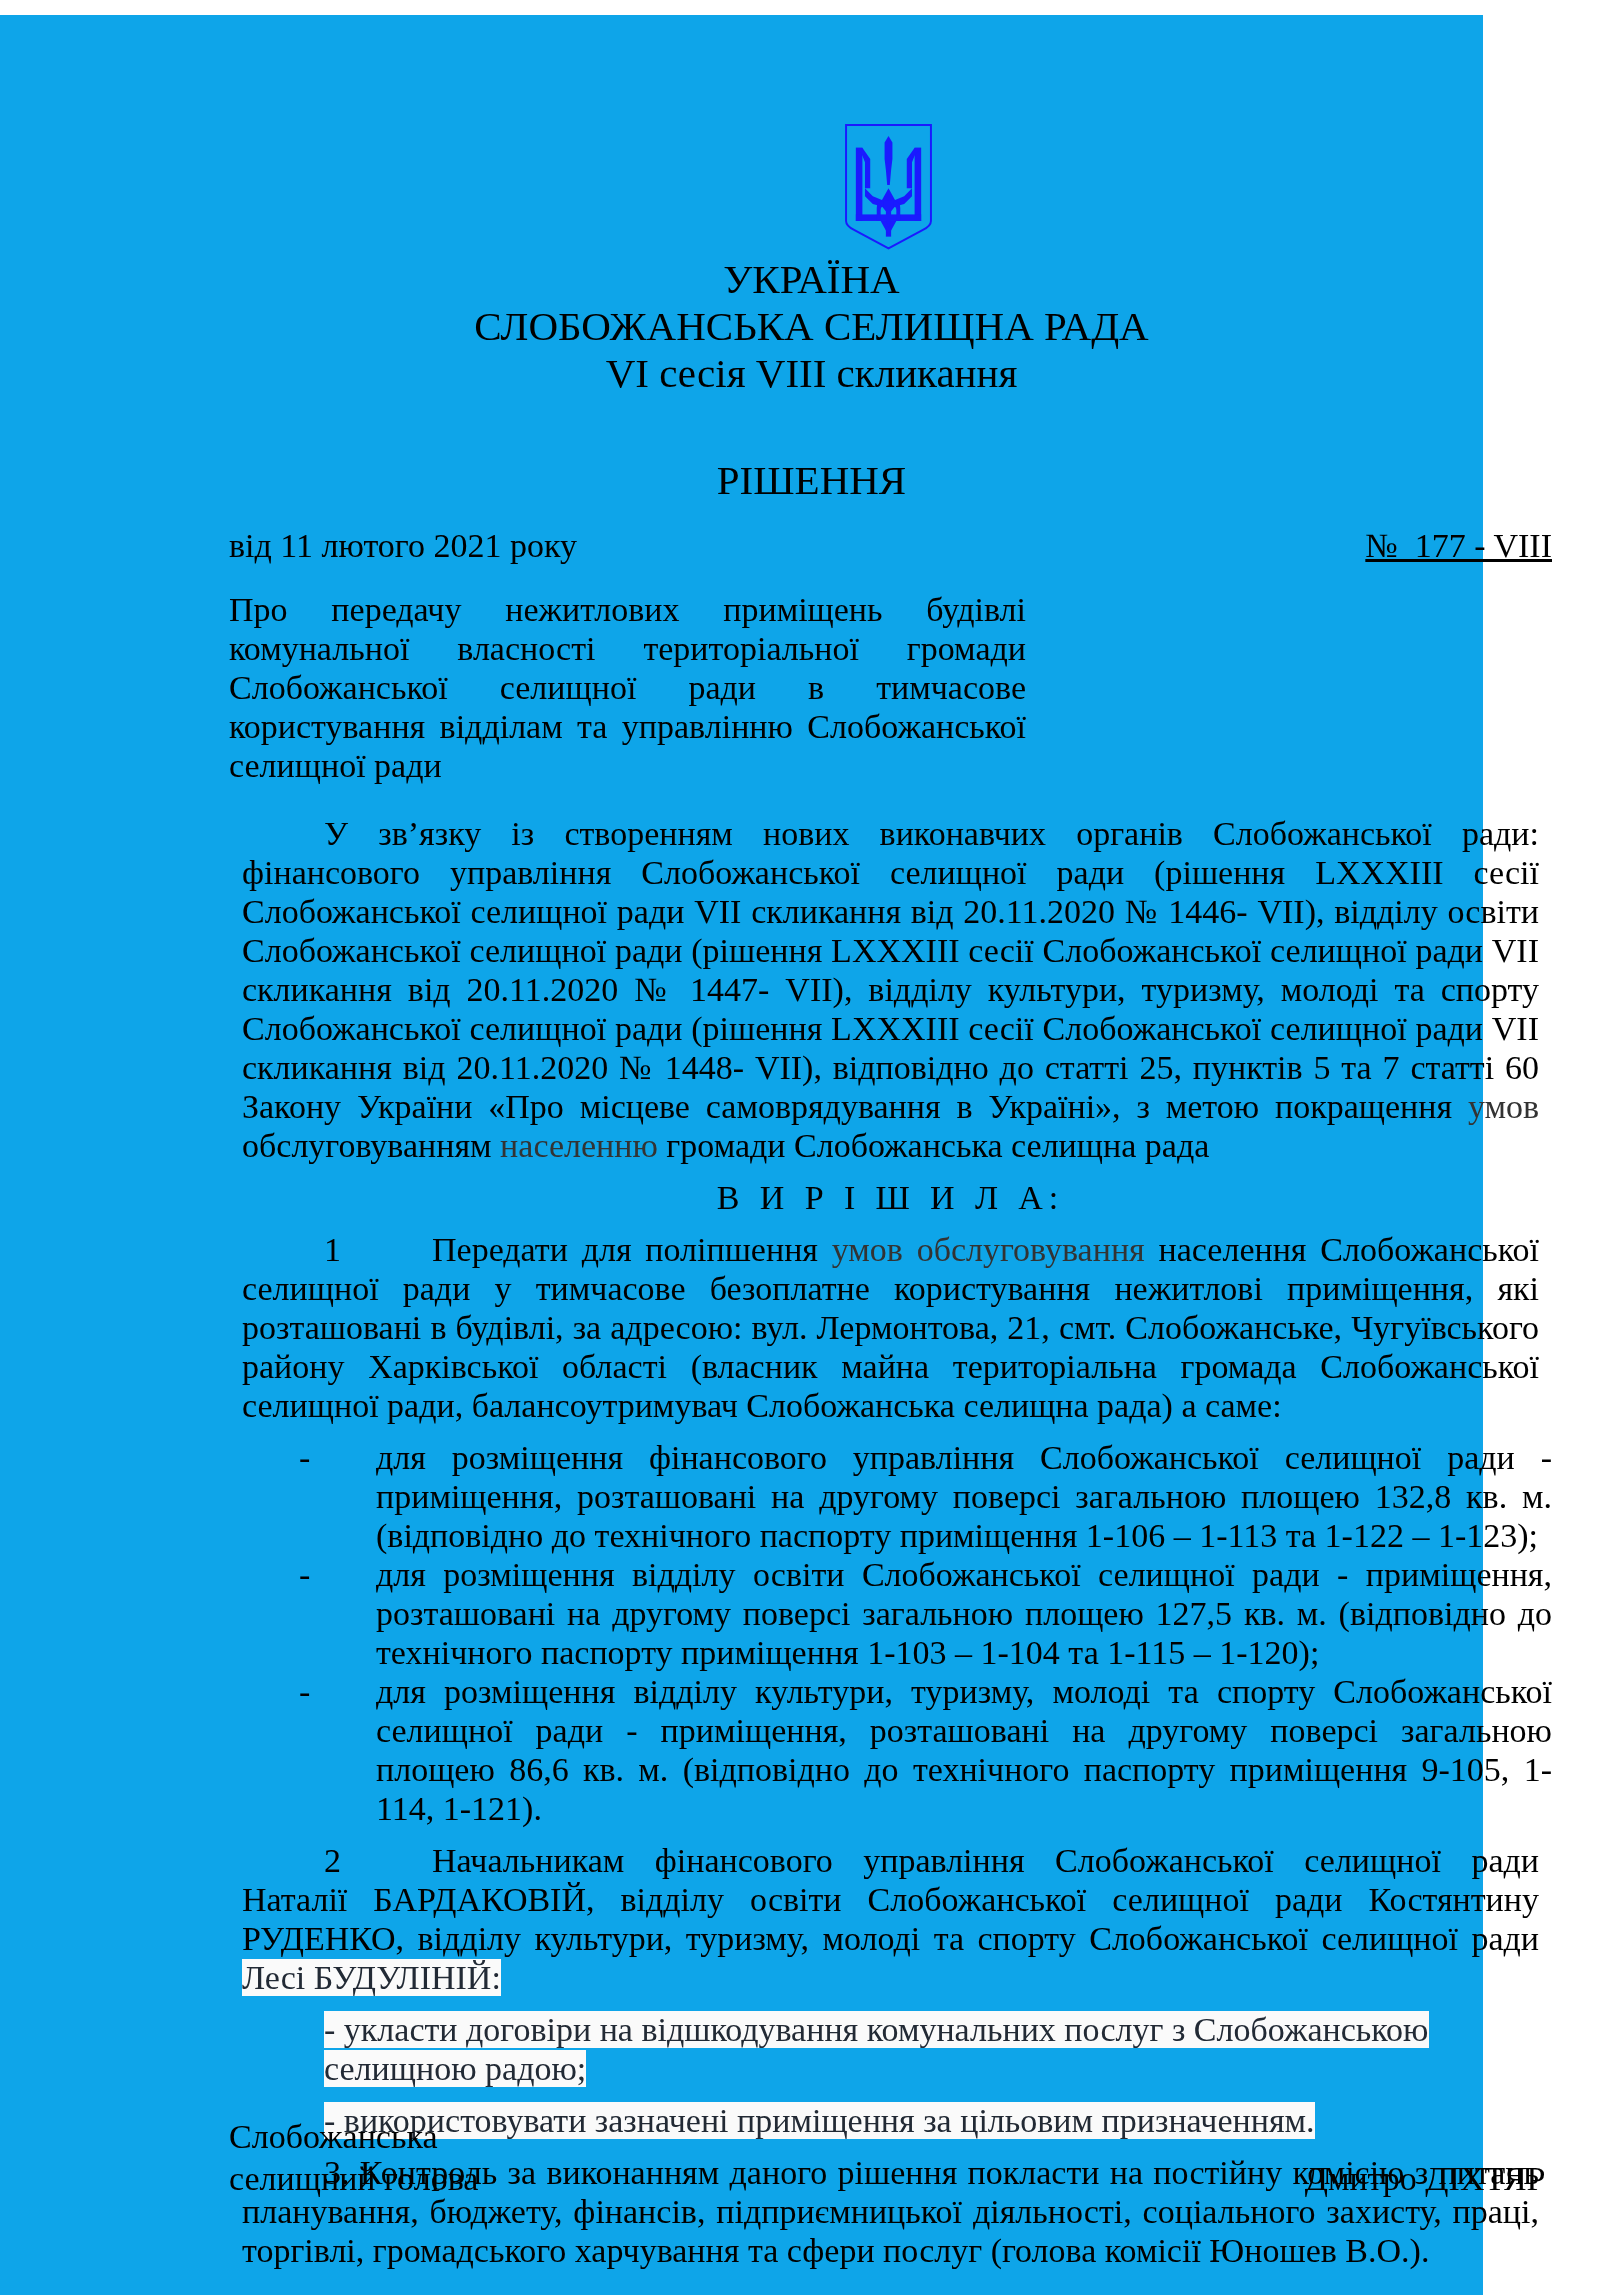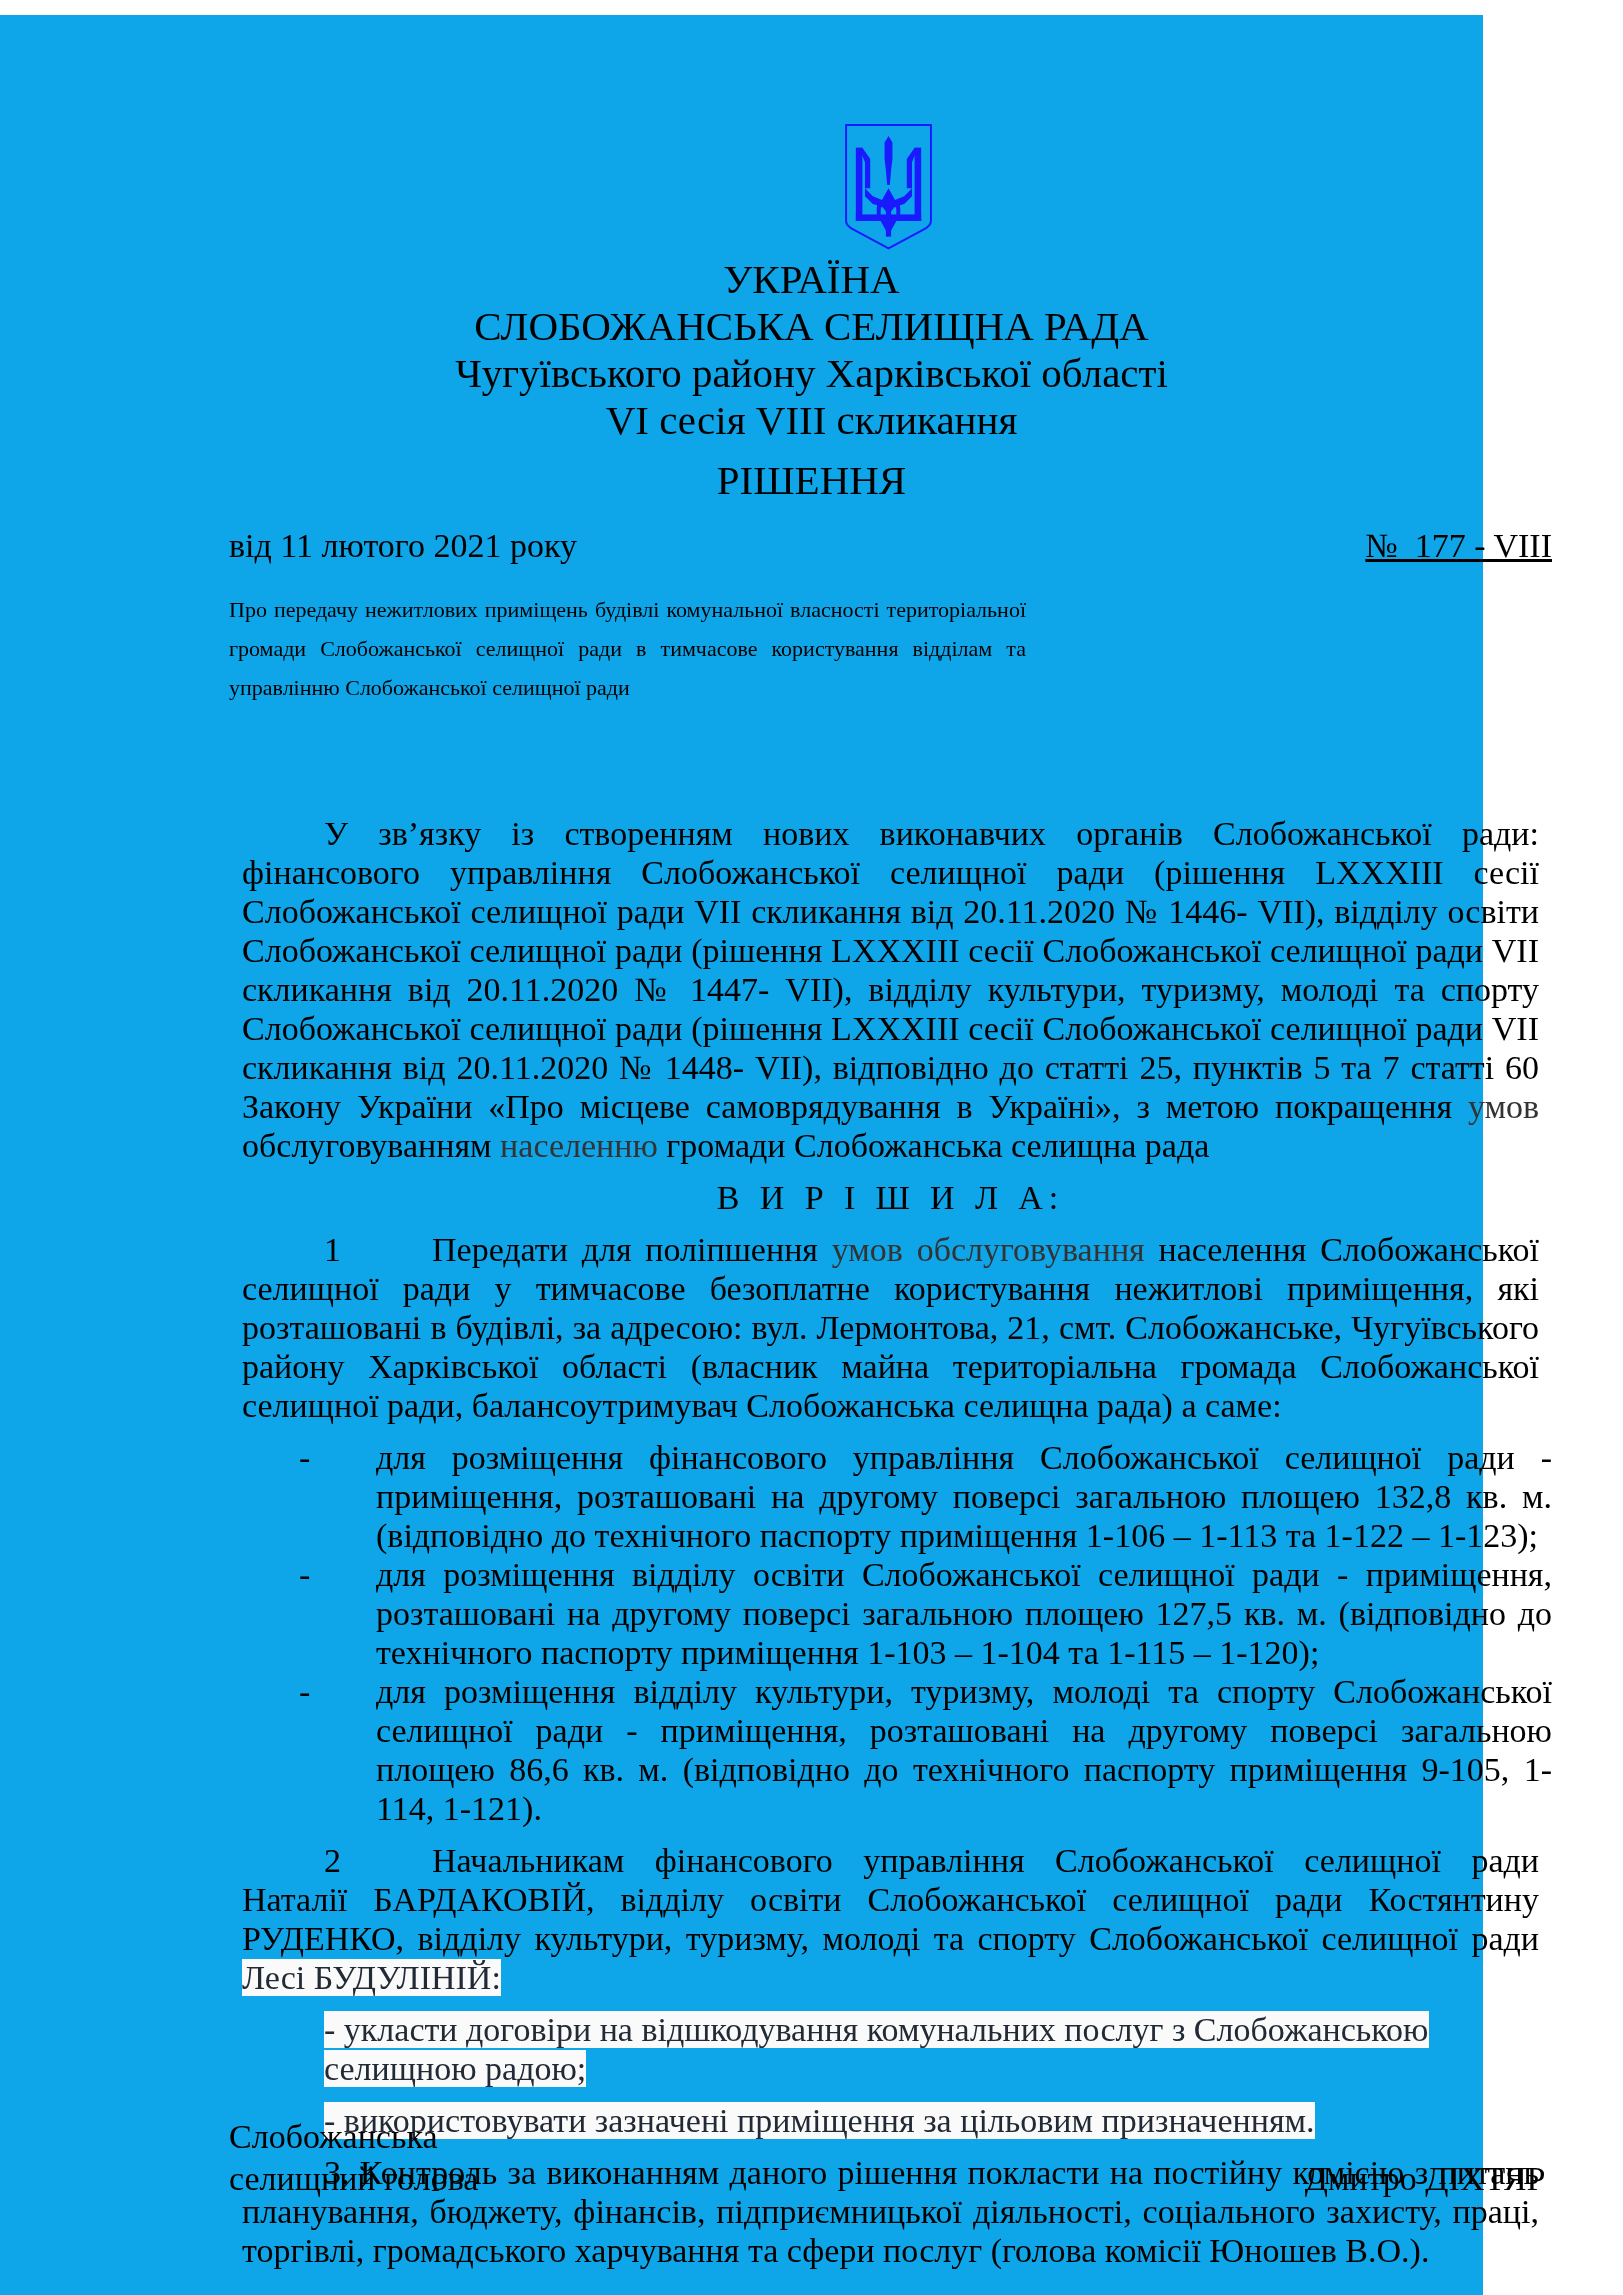--- a/index.html
+++ b/index.html
@@ -10,21 +10,21 @@
   .emblem { position: absolute; left: 844px; top: 108px; width: 89px; height: 128px; }
 
   .hdr { position: absolute; left: 0; width: 1623px; text-align: center; font-size: 41px; line-height: 47px; }
   #hdr-block { top: 241px; }
   #decision-title { position: absolute; left: 0; width: 1623px; top: 442px; text-align: center; font-size: 41px; line-height: 47px; }
 
   .dateline { position: absolute; left: 229px; width: 1323px; top: 511px; font-size: 34px; line-height: 39px; height: 39px; }
   .dateline .left { position: absolute; left: 0; top: 0; }
   .dateline .right { position: absolute; right: 0; top: 0; white-space: pre; text-decoration: underline; }
 
-  .subject { position: absolute; left: 229px; top: 575px; width: 797px; font-size: 22px; line-height: 39px;
+  .subject { position: absolute; left: 229px; top: 575px; width: 797px; font-size: 34px; line-height: 39px;
              text-align: justify; text-align-last: left; }
 
   .body { position: absolute; left: 229px; top: 786px; width: 1323px; font-size: 34px; line-height: 39px; }
   .body p { margin: 13px; text-align: justify; }
   .indent { text-indent: 82px; }
   .gray { color: #333333; }
   .hl { color: #222a35; background: #fafafa; }
   .resolved { text-align: center !important; letter-spacing: 5.9px; font-family: Liberation Serif, serif; }
   .numitem { text-indent: 82px; }
   .numitem .num { display: inline-block; text-indent: 0; width: 108px; }
@@ -56,21 +56,20 @@
       <rect x="64" y="118" width="8" height="56"></rect>
       <path d="M50 130 Q50 120 60 120 L60 128 Q56 128 56 134 L56 150 L50 150 Z"></path>
       <path d="M86 130 Q86 120 76 120 L76 128 Q80 128 80 134 L80 150 L86 150 Z"></path>
       <path d="M56 150 L68 172 L80 150 L72 150 L68 160 L64 150 Z"></path>
     </g>
   </svg>
 
   <div class="hdr" id="hdr-block">
     <div>УКРАЇНА</div>
     <div>СЛОБОЖАНСЬКА СЕЛИЩНА РАДА</div>
-    <div>Чугуївського району Харківської області</div>
     <div>VI сесія VIII скликання</div>
   </div>
 
   <div id="decision-title">РІШЕННЯ</div>
 
   <div class="dateline">
     <span class="left">від 11 лютого 2021 року</span>
     <span class="right">№  177 - VIII</span>
   </div>
 

